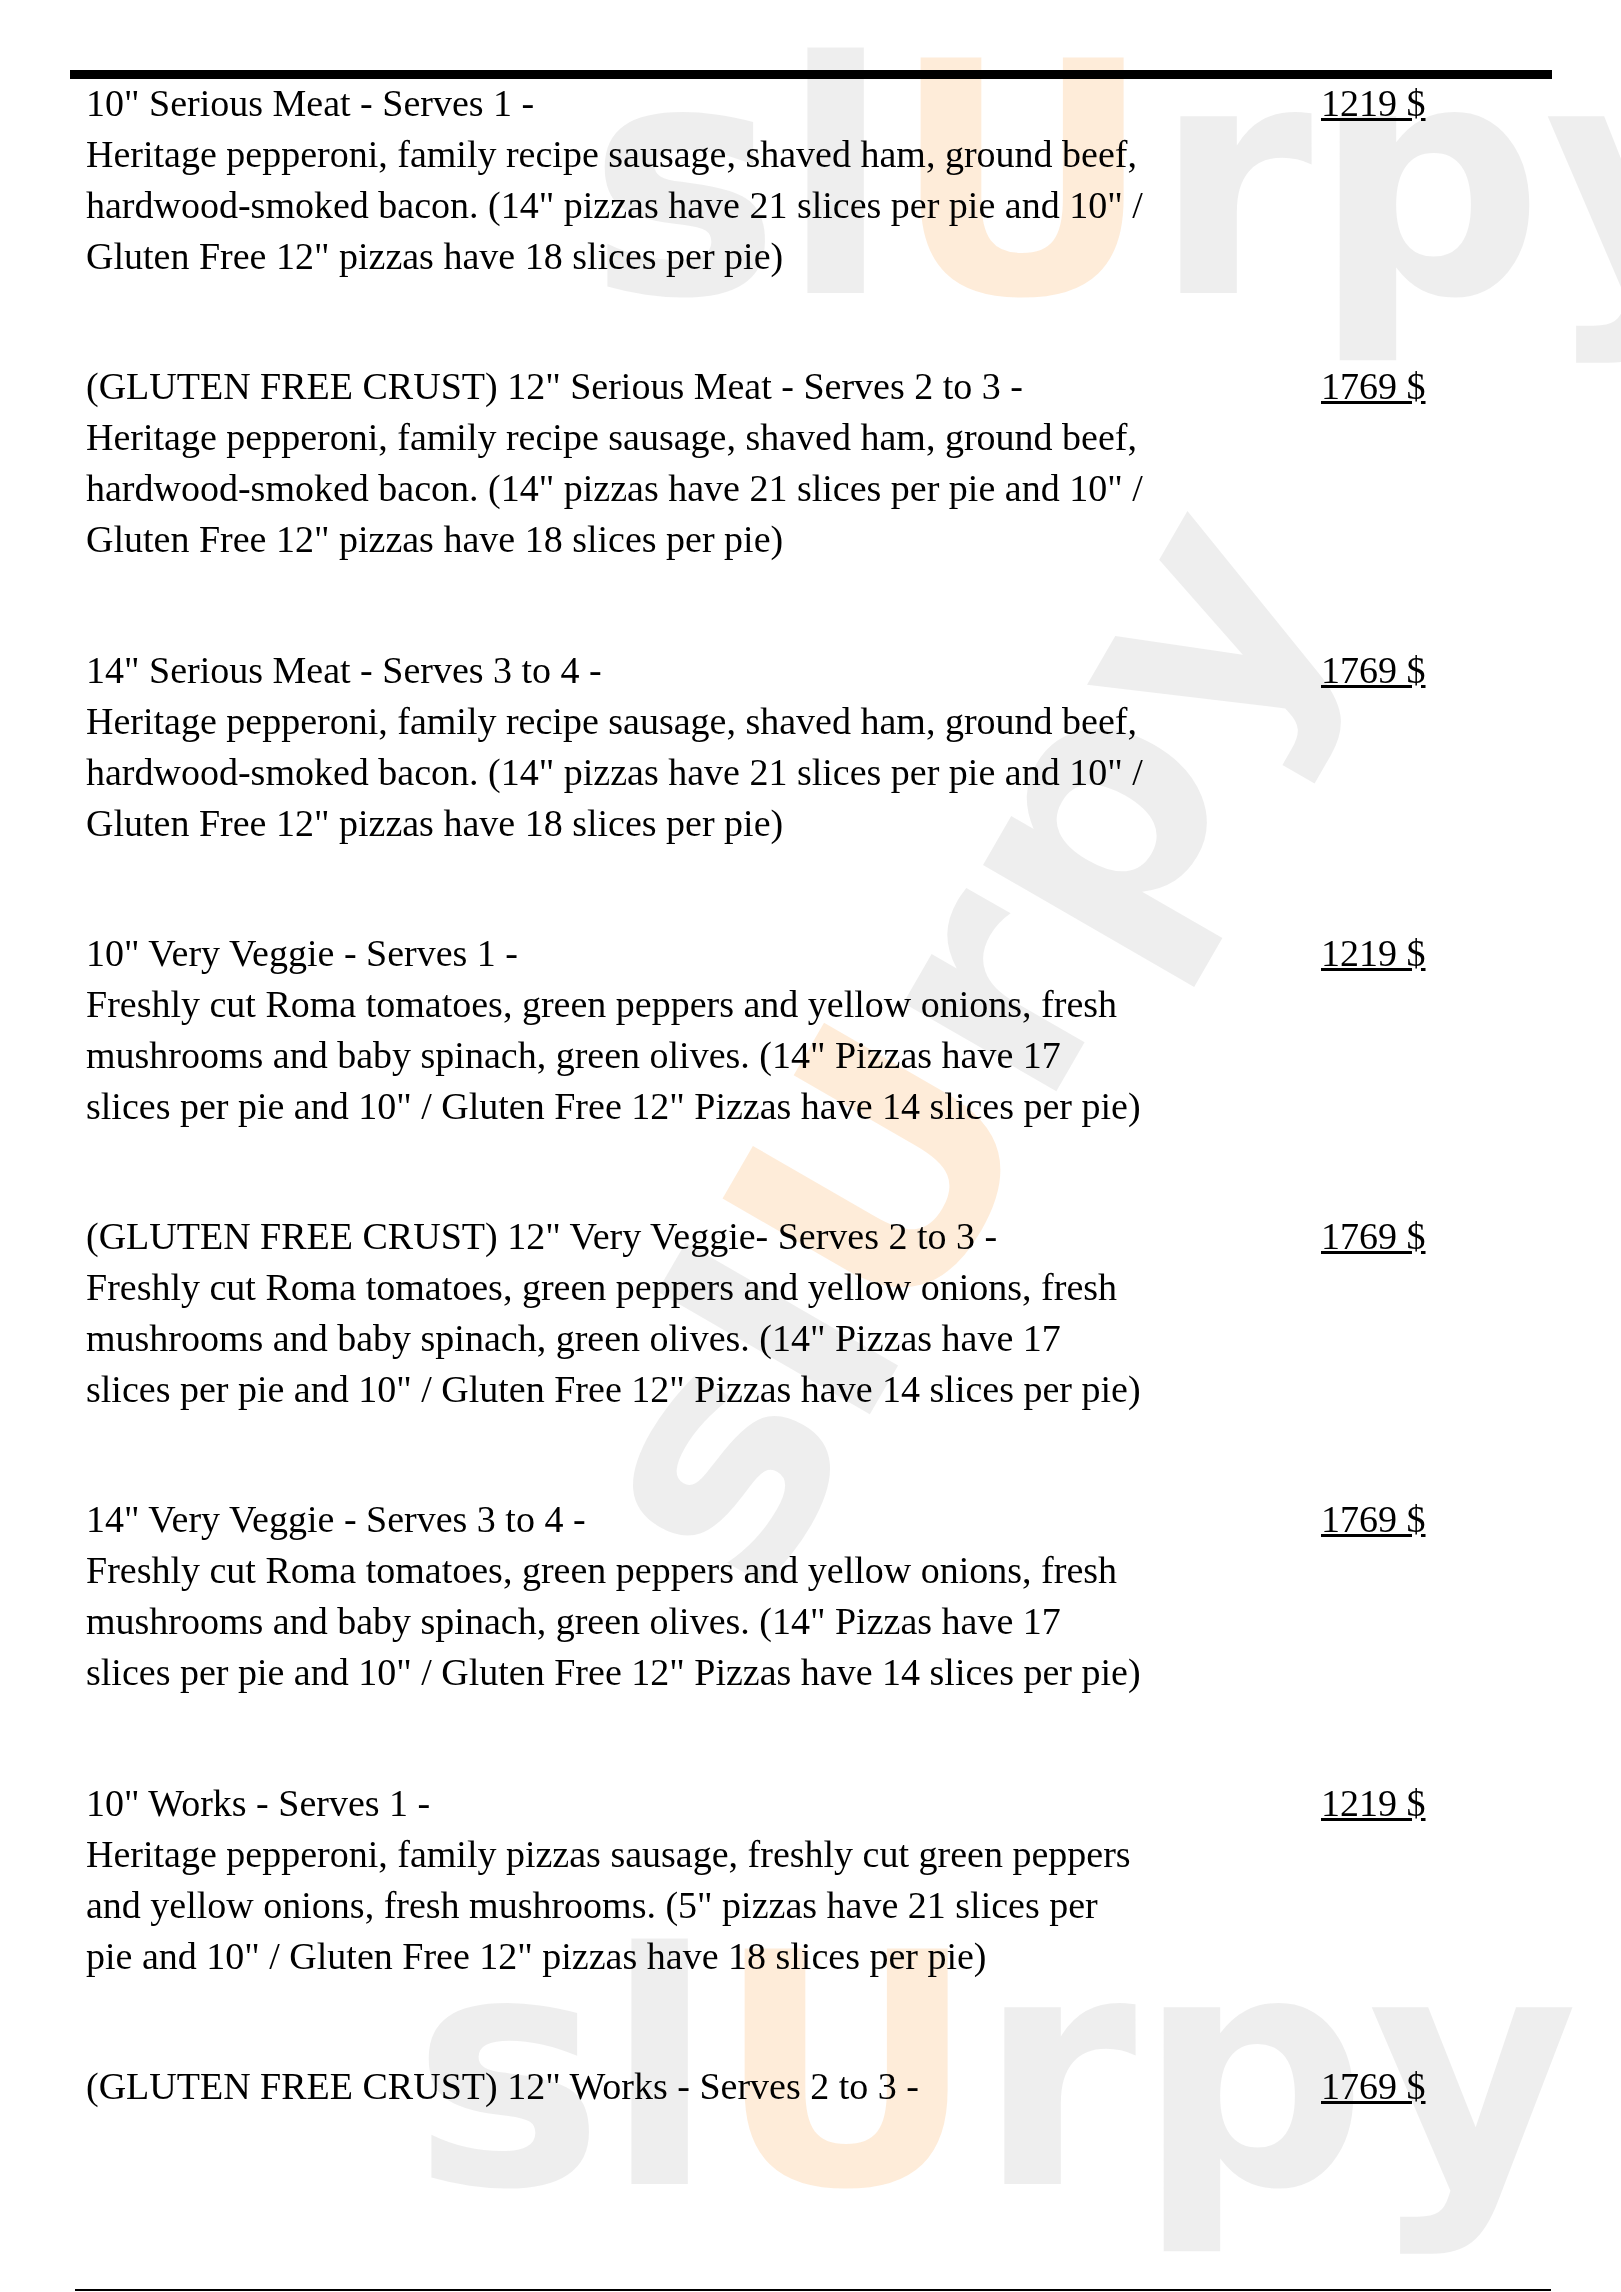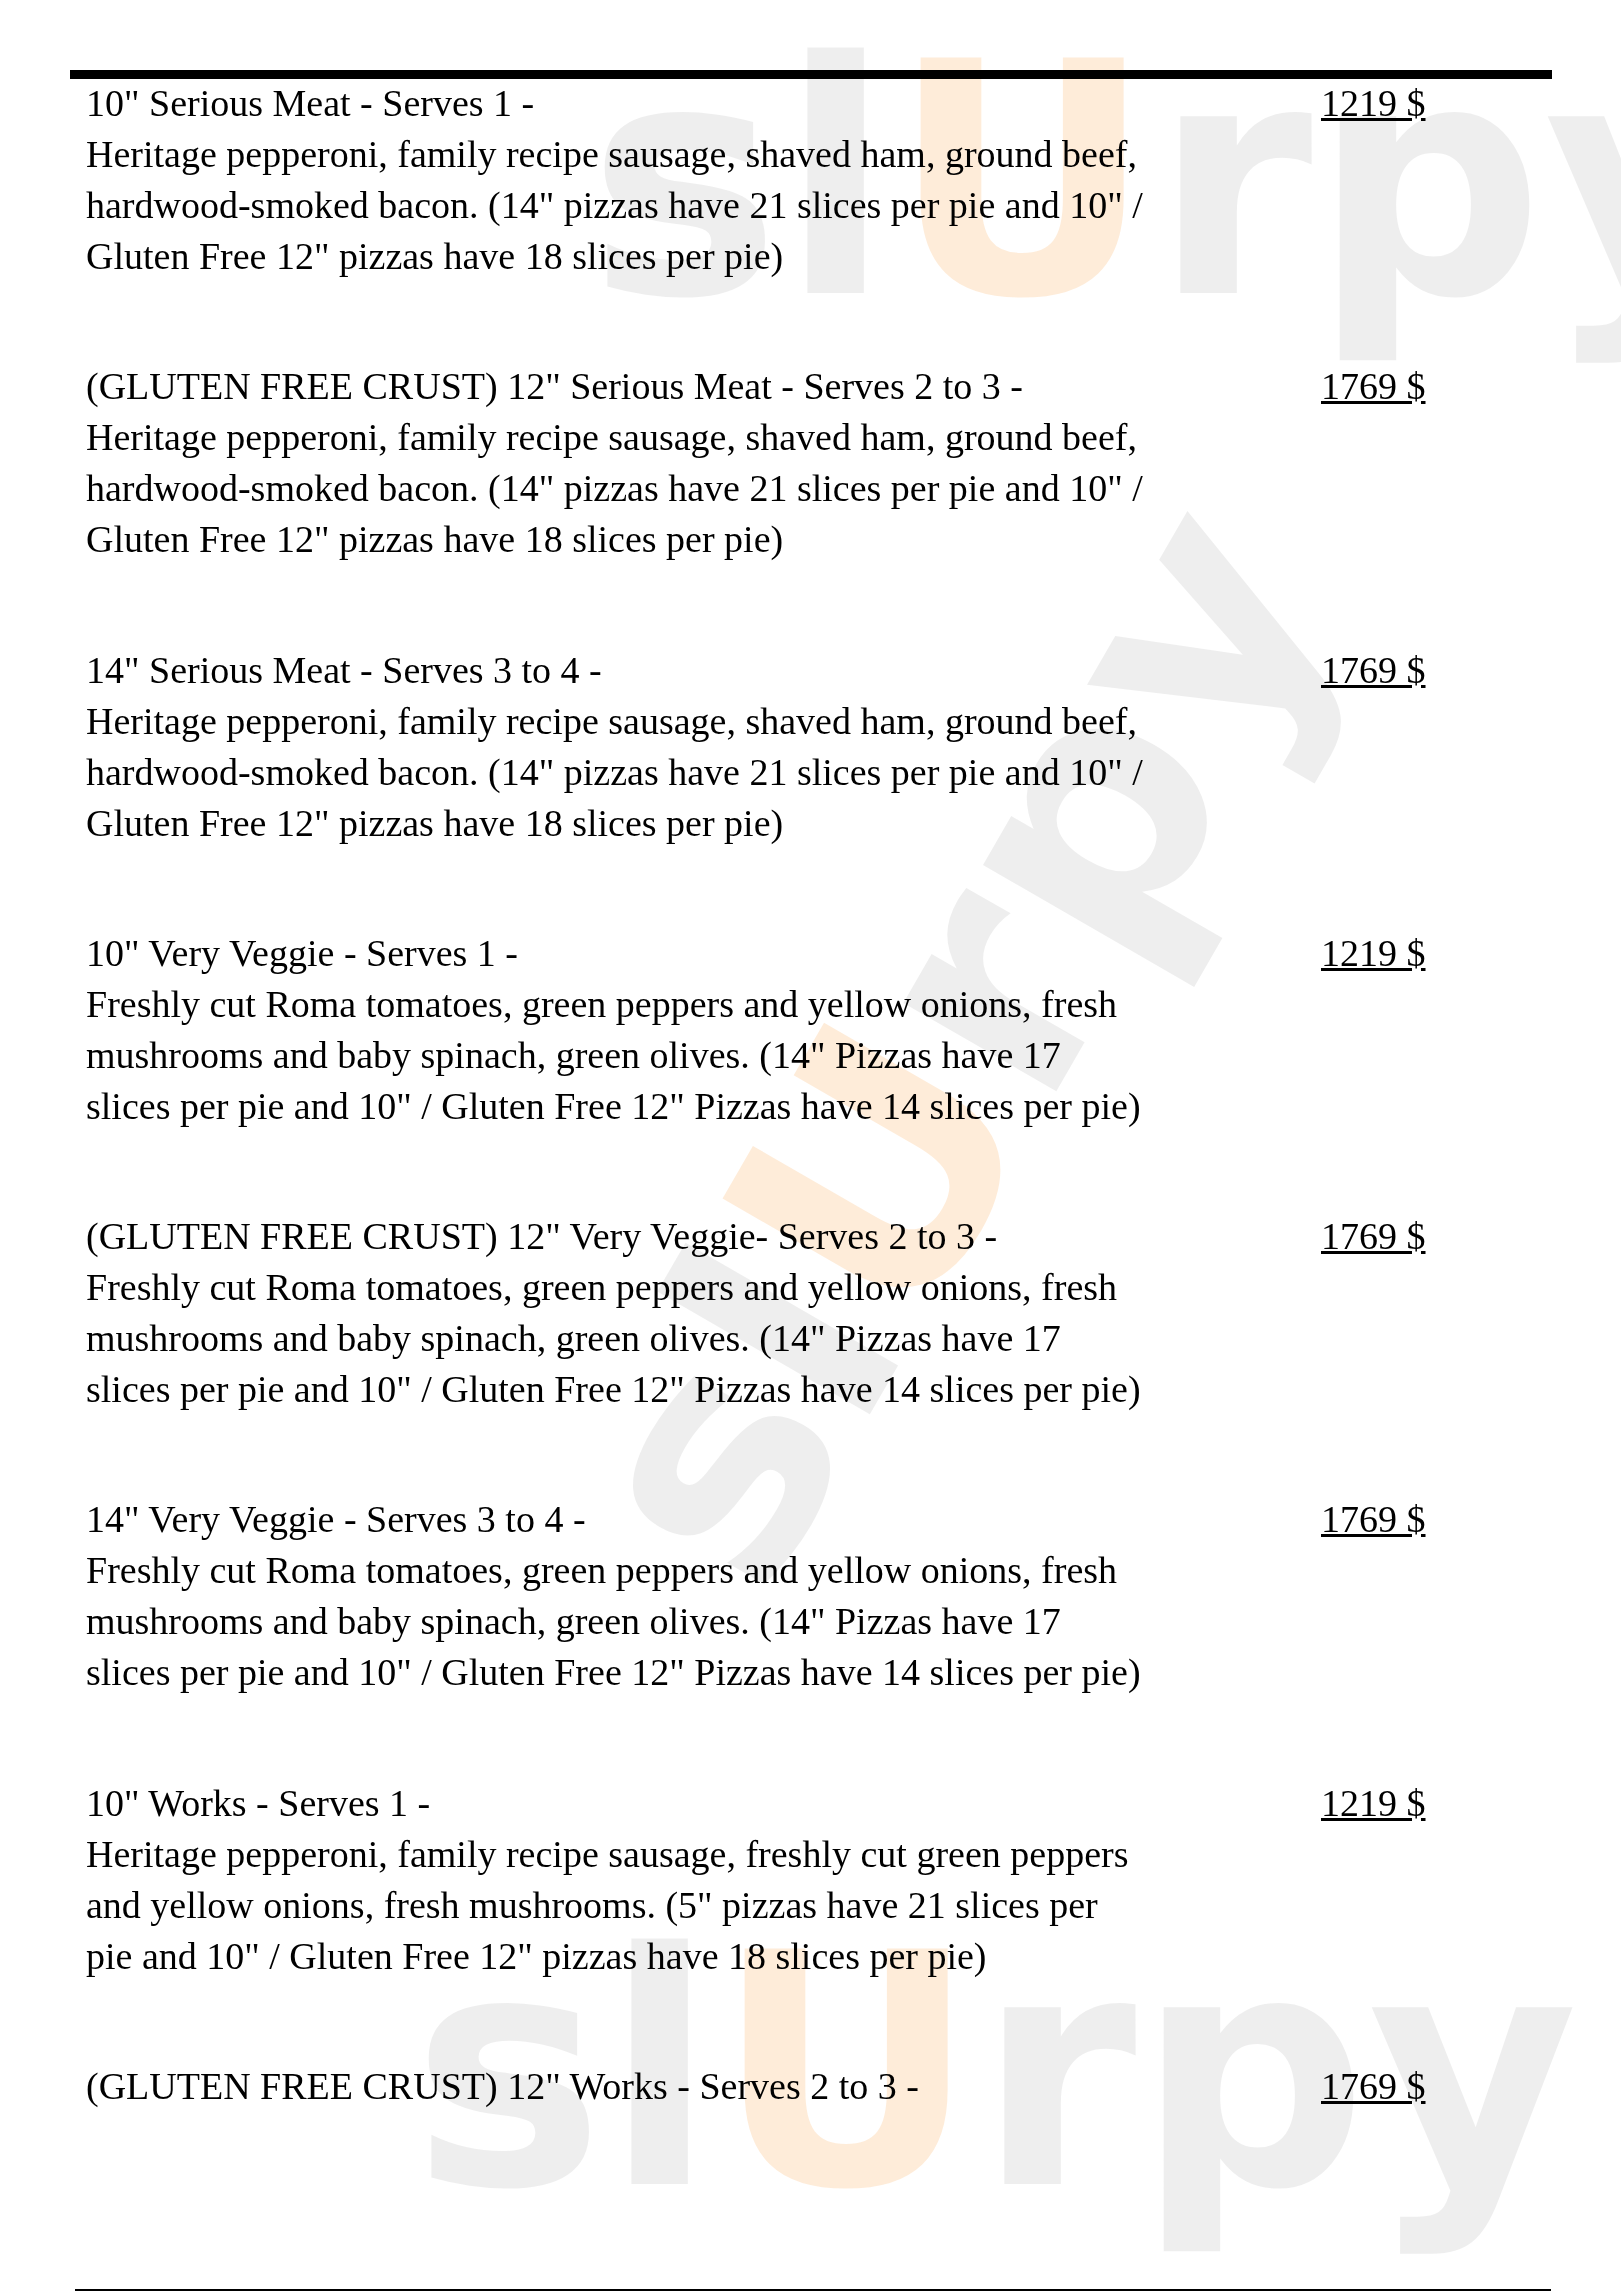--- a/index.html
+++ b/index.html
@@ -81,21 +81,21 @@
       <span>14" Very Veggie - Serves 3 to 4 -</span>
       <span>Freshly cut Roma tomatoes, green peppers and yellow onions, fresh</span>
       <span>mushrooms and baby spinach, green olives. (14" Pizzas have 17</span>
       <span>slices per pie and 10" / Gluten Free 12" Pizzas have 14 slices per pie)</span>
     </div>
     <div class="item-price">1769 $</div>
   </div>
   <div class="item" style="top:1700px">
     <div class="item-text">
       <span>10" Works - Serves 1 -</span>
-      <span>Heritage pepperoni, family recipe sausage, freshly cut green peppers</span>
+      <span>Heritage pepperoni, family pizzas sausage, freshly cut green peppers</span>
       <span>and yellow onions, fresh mushrooms. (5" pizzas have 21 slices per</span>
       <span>pie and 10" / Gluten Free 12" pizzas have 18 slices per pie)</span>
     </div>
     <div class="item-price">1219 $</div>
   </div>
   <div class="item" style="top:1983px">
     <div class="item-text">
       <span>(GLUTEN FREE CRUST) 12" Works - Serves 2 to 3 -</span>
     </div>
     <div class="item-price">1769 $</div>

